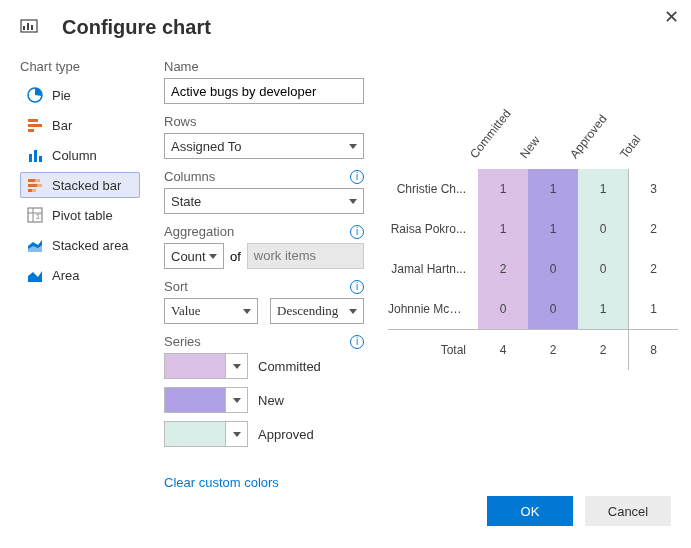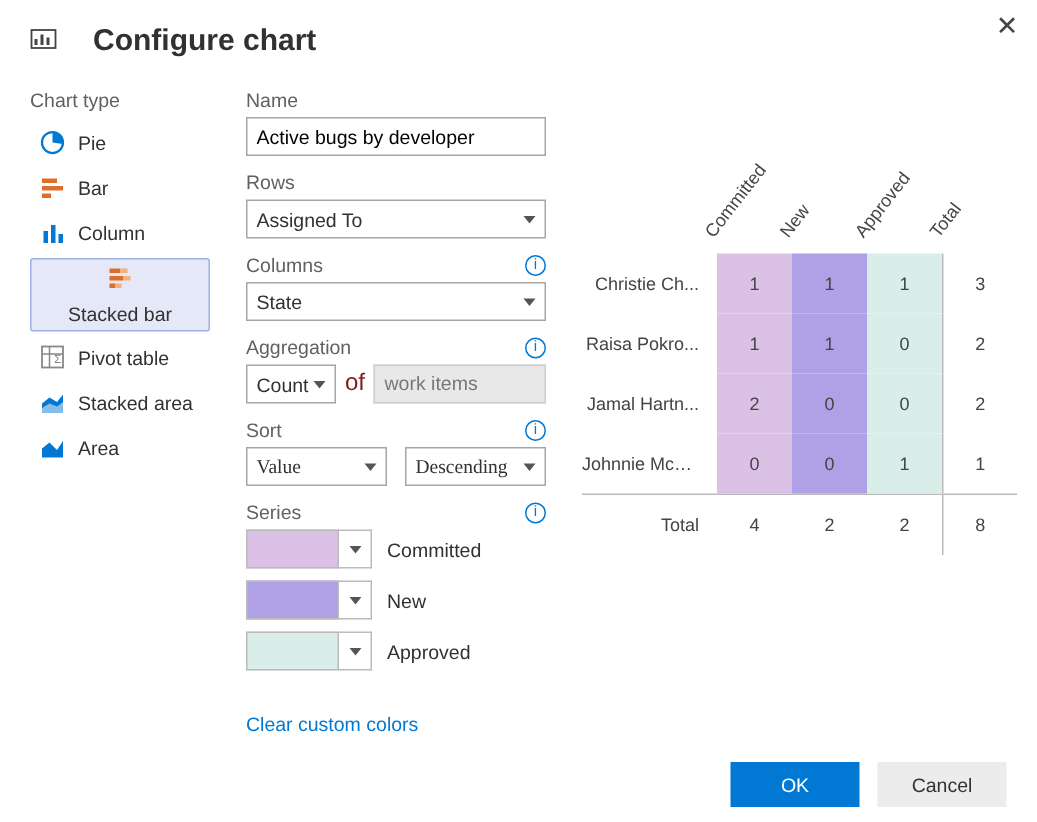--- a/index.html
+++ b/index.html
@@ -43,21 +43,21 @@
   .section-label { color: #616161; font-size: 13px; margin-bottom: 8px; display: block; }
   .ct-item {
     display: flex;
     align-items: center;
     gap: 8px;
     padding: 4px 6px;
     border-radius: 2px;
     cursor: pointer;
     margin-bottom: 4px;
   }
-  .ct-item.selected { background: #e5e9f7; border: 1px solid #9fb0e8; padding: 3px 5px; flex-direction: column; }
+  .ct-item.selected { background: #e5e9f7; border: 1px solid #9fb0e8; padding: 3px 5px; }
   .ct-item svg { width: 18px; height: 18px; flex: 0 0 18px; }
   .ct-item span { font-size: 13px; }
 
   .config { width: 200px; flex: 0 0 200px; }
   .fld-label {
     color: #616161;
     font-size: 13px;
     margin: 10px 0 4px 0;
     display: flex;
     justify-content: space-between;
@@ -85,21 +85,21 @@
   }
   .txt-input { padding-right: 2px; }
   .sel {
     display: flex;
     justify-content: space-between;
     align-items: center;
     cursor: pointer;
   }
   .row-line { display: flex; gap: 6px; align-items: center; }
   .row-line .sel.small { width: 60px; }
-  .row-line .of { font-size: 16px; color: #7f1d1d; }
+  .row-line .of { font-size: 13px; color: #000000; }
   .row-line .ro {
     flex: 1;
     background: #e8e8e8;
     border: 1px solid #ccc;
     height: 26px;
     padding: 4px 6px;
     color: #777;
   }
   .sort-line { display: flex; gap: 12px; font-family: Liberation Serif, serif; }
   .sort-line .sel { flex: 1; }
@@ -179,21 +179,21 @@
     justify-content: center;
     font-size: 12px;
     color: #444;
   }
   .pv-row.total { border-top: 1px solid #bbb; }
   .pv-row.total .pv-name { color: #444; }
   .col-sep { border-left: 1px solid #bbb; }
 
   .footer {
     position: absolute;
-    bottom: 10px; right: 20px;
+    bottom: 22px; right: 20px;
     display: flex;
     gap: 12px;
   }
   .btn {
     min-width: 86px;
     height: 30px;
     border: none;
     font: inherit;
     cursor: pointer;
     display: flex;

